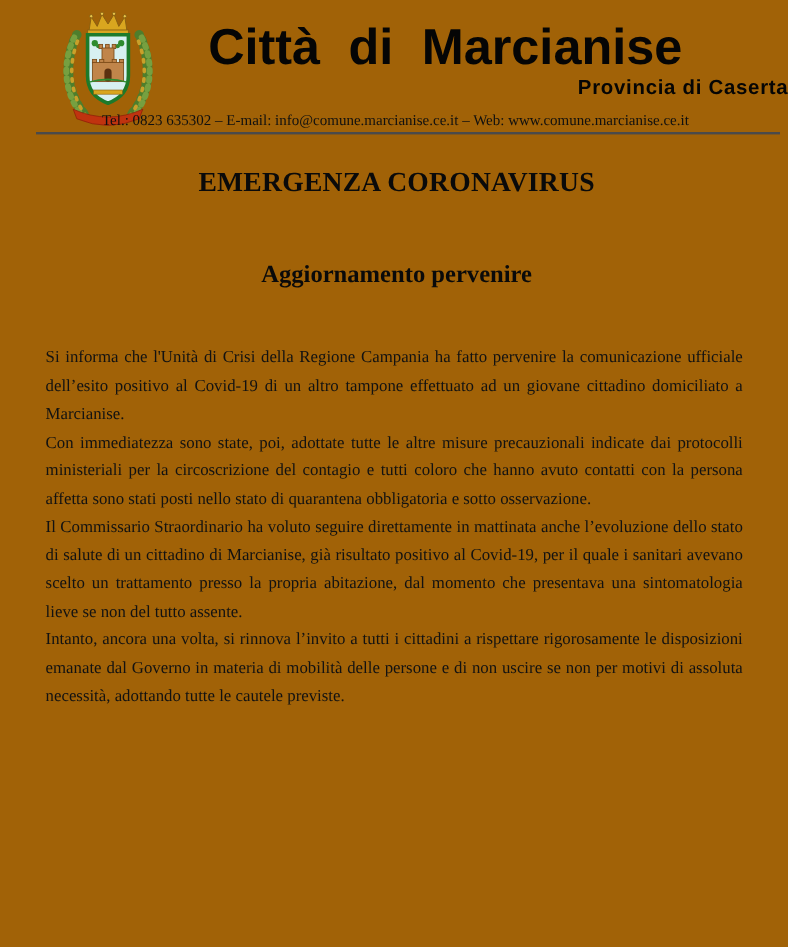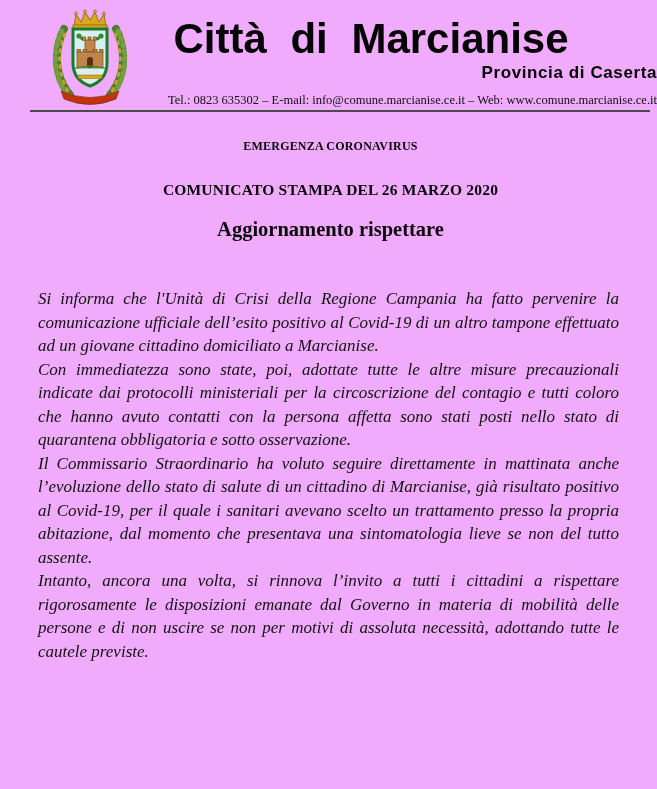--- a/index.html
+++ b/index.html
@@ -1,21 +1,21 @@
 <!DOCTYPE html>
 <html><head>
 <meta charset="utf-8">
 <style>
   * { margin: 0; padding: 0; box-sizing: border-box; }
   html, body { background: #ffffff; }
   .page {
     position: relative;
     width: 657px;
     height: 789px;
-    background: #f0abfc;
+    background: #a16207;
     font-family: "Liberation Serif", serif;
     color: #121212;
     overflow: hidden;
     margin: 0 auto;
   }
   
   .crest {
     position: absolute;
     left: 44px;
     top: 7px;
@@ -40,21 +40,21 @@
     font-family: "Liberation Sans", sans-serif;
     font-weight: bold;
     font-size: 17px;
     letter-spacing: 0.6px;
     color: #050505;
   }
   .contact {
     position: absolute;
     left: 85px; right: 0;
     top: 93px;
-    text-align: right;
+    text-align: left;
     font-family: "Liberation Serif", serif;
     font-size: 12.5px;
     color: #101010;
   }
   .rule {
     position: absolute;
     left: 30px;
     top: 110px;
     width: 620px;
     height: 0;
@@ -62,34 +62,33 @@
   }
   
   .h1, .h2, .h3 {
     position: absolute;
     left: 4px; right: 0;
     text-align: center;
     font-weight: bold;
     line-height: 1;
     color: #0a0a0a;
   }
-  .h1 { top: 140px; font-size: 12px; letter-spacing: 0.2px; }
+  .h1 { top: 140px; font-size: 23px; letter-spacing: 0.2px; }
   .h2 { top: 182px; font-size: 15.5px; letter-spacing: 0.2px; }
   .h3 { top: 219px; font-size: 20.5px; }
   
   .doc-body {
     position: absolute;
     left: 38px;
     top: 287px;
     width: 581px;
-    font-size: 17px;
+    font-size: 14px;
     line-height: 23.5px;
     text-align: justify;
     color: #121212;
-    font-style: italic;
   }
   .block + .block { }
   .block p { margin: 0; }
 </style>
 </head>
 <body>
 
 <div class="page">
 
   <header>
@@ -145,22 +144,21 @@
     <div class="city-title">Città di Marcianise</div>
 
     <div class="province">Provincia di Caserta</div>
 
     <div class="contact">Tel.: 0823 635302 – E-mail: info@comune.marcianise.ce.it – Web: www.comune.marcianise.ce.it</div>
 
     <div class="rule"></div>
   </header>
 
   <div class="h1">EMERGENZA CORONAVIRUS</div>
-  <div class="h2">COMUNICATO STAMPA DEL 26 MARZO 2020</div>
-  <div class="h3">Aggiornamento rispettare</div>
+  <div class="h3">Aggiornamento pervenire</div>
 
   <main class="doc-body">
     <section class="block">
       <p>Si informa che l'Unità di Crisi della Regione Campania ha fatto pervenire la comunicazione ufficiale dell’esito positivo al Covid-19 di un altro tampone effettuato ad un giovane cittadino domiciliato a Marcianise.</p>
       <p>Con immediatezza sono state, poi, adottate tutte le altre misure precauzionali indicate dai protocolli ministeriali per la circoscrizione del contagio e tutti coloro che hanno avuto contatti con la persona affetta sono stati posti nello stato di quarantena obbligatoria e sotto osservazione.</p>
     </section>
     <section class="block">
       <p>Il Commissario Straordinario ha voluto seguire direttamente in mattinata anche l’evoluzione dello stato di salute di un cittadino di Marcianise, già risultato positivo al Covid-19, per il quale i sanitari avevano scelto un trattamento presso la propria abitazione, dal momento che presentava una sintomatologia lieve se non del tutto assente.</p>
     </section>
     <section class="block">

